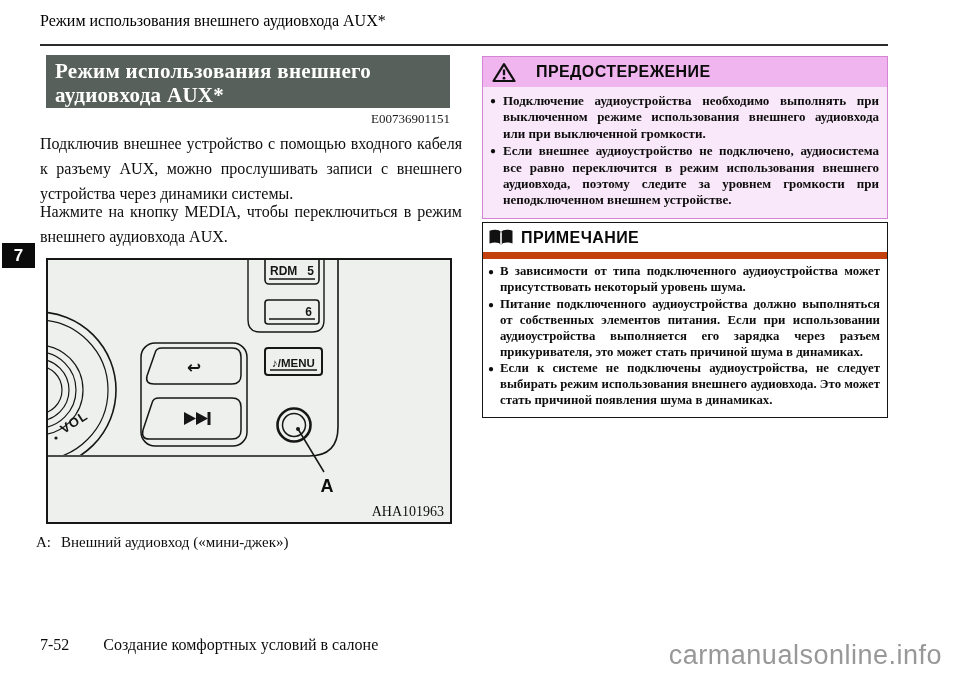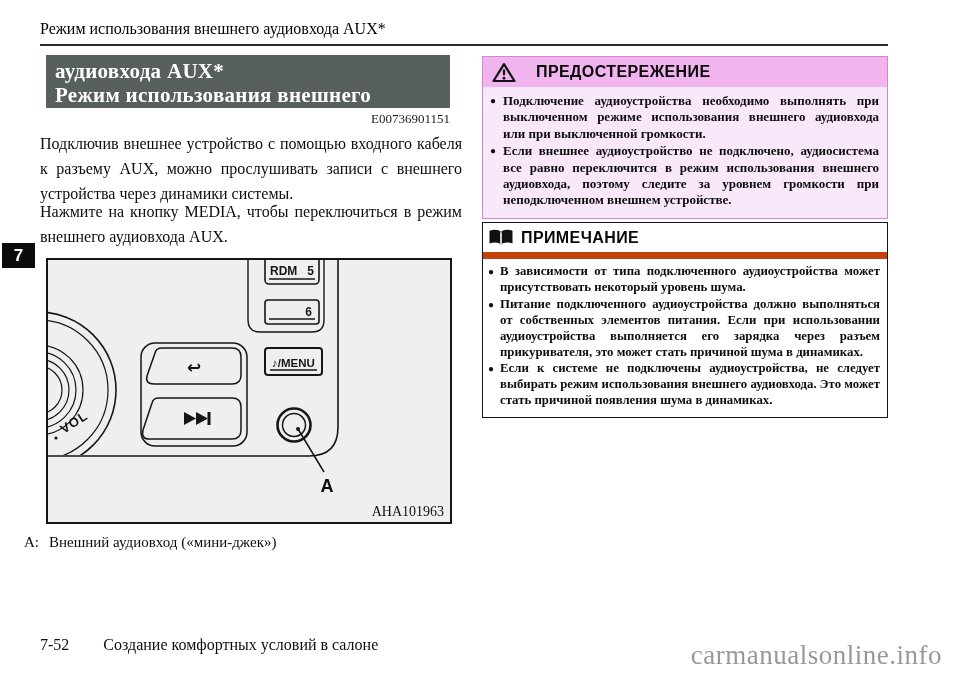--- a/index.html
+++ b/index.html
@@ -1,37 +1,37 @@
 <!DOCTYPE html>
 <html><head>
 <meta charset="utf-8">
 <style>
   html,body{margin:0;padding:0;background:#ffffff;}
   .page{position:relative;width:960px;height:679px;background:#ffffff;overflow:hidden;
         font-family:"Liberation Serif",serif;color:#0d0d0d;}
 
-  .running-header{position:absolute;left:40px;top:20px;font-size:16px;color:#000;}
+  .running-header{position:absolute;left:40px;top:12px;font-size:16px;color:#000;}
   .header-rule{position:absolute;left:40px;top:44px;width:848px;height:2px;background:#2b2b2b;}
   .chapter-tab{position:absolute;left:2px;top:243px;width:33px;height:25px;background:#0b0b0b;
                color:#fff;font:bold 17px/25px "Liberation Sans",sans-serif;text-align:center;}
 
   .title-block{position:absolute;left:46px;top:55px;width:404px;height:53px;background:#57605a;
                color:#fff;font-weight:bold;font-size:21px;line-height:24px;box-sizing:border-box;
                padding:4px 0 0 9px;letter-spacing:0.3px;}
   .ecode{position:absolute;left:46px;top:111px;width:404px;text-align:right;font-size:13px;color:#1a1a1a;}
 
   .body-para{position:absolute;left:40px;width:422px;margin:0;font-size:16px;line-height:25px;
              text-align:justify;}
   .para1{top:131px;}
   .para2{top:199px;}
 
   .figure{position:absolute;left:46px;top:258px;width:406px;height:266px;border:2px solid #161616;
           background:#eef0ee;box-sizing:border-box;}
   .figure svg{display:block;}
-  .fig-caption{position:absolute;left:24px;top:534px;font-size:15px;}
+  .fig-caption{position:absolute;left:36px;top:534px;font-size:15px;}
   .fig-caption .cap-label{margin-right:10px;}
 
   .alert-box{position:absolute;left:482px;width:406px;box-sizing:border-box;}
   .warning-box{top:56px;border:1px solid #d583d3;background:#f9e8f9;}
   .warning-header{height:30px;background:#f0b4ee;display:flex;align-items:center;gap:20px;
                   padding-left:9px;}
   .box-title{font-family:"Liberation Sans",sans-serif;font-weight:bold;font-size:16px;
              color:#0a0a0a;letter-spacing:0.4px;}
   .box-body{padding:6px 8px 8px 7px;}
   .bullet-item{display:flex;margin:0 0 1px 0;}
@@ -41,37 +41,37 @@
 
   .note-box{top:222px;border:1px solid #161616;background:#ffffff;}
   .note-header{height:29px;border-bottom:7px solid #c2410c;display:flex;align-items:center;
                gap:7px;padding-left:5px;background:#fff;}
   .note-box .bullet{width:12px;line-height:15.9px;}
   .note-box .bullet-text{line-height:15.9px;font-size:12.8px;}
   .note-box .box-body{padding:5px 7px 7px 5px;}
 
   .footer{position:absolute;left:40px;top:636px;font-size:16px;}
   .footer .chapter-title{margin-left:30px;}
-  .watermark{position:absolute;right:18px;top:640px;font-family:Liberation Serif, serif;
+  .watermark{position:absolute;right:18px;top:640px;font-family:Liberation Sans, sans-serif;
              font-size:27px;color:#989898;letter-spacing:0.5px;}
 
   .fig-key-label{font-family:"Liberation Sans",sans-serif;font-weight:bold;}
 </style>
 </head>
 <body>
 
 <div class="page">
 
   <div class="running-header">Режим использования внешнего аудиовхода AUX*</div>
   <div class="header-rule"></div>
   <div class="chapter-tab">7</div>
 
   <div class="title-block">
+    <div>Режим использования внешнего</div>
     <div>аудиовхода AUX*</div>
-    <div>Режим использования внешнего</div>
   </div>
   <div class="ecode">E00736901151</div>
 
   <p class="body-para para2">Нажмите на кнопку MEDIA, чтобы переключиться в режим внешнего аудиовхода AUX.</p>
   <p class="body-para para1">Подключив внешнее устройство с помощью входного кабеля к разъему AUX, можно прослушивать записи с внешнего устройства через динамики системы.</p>
 
   <div class="figure">
     <svg viewBox="0 0 402 262" width="402" height="262">
       <defs>
         <clipPath id="clipknob">

